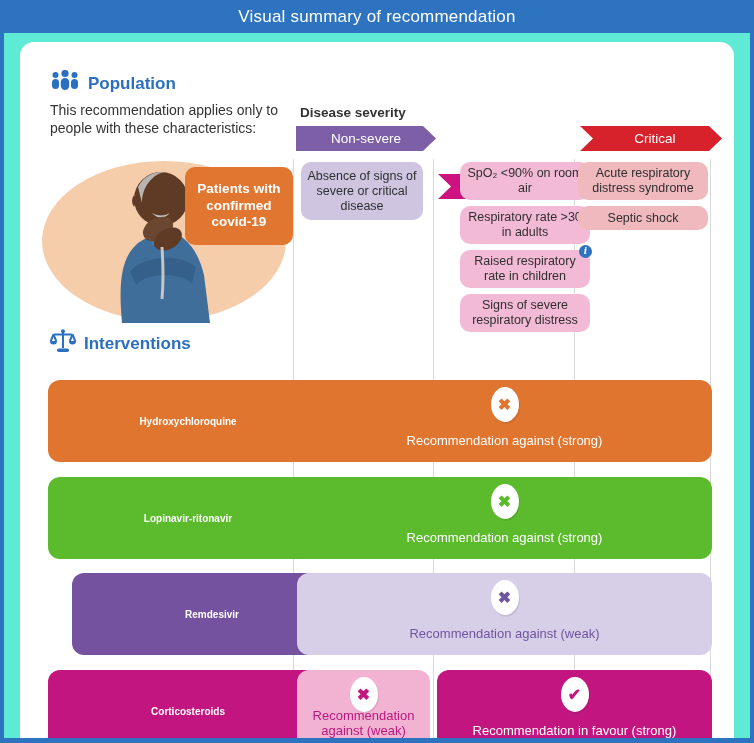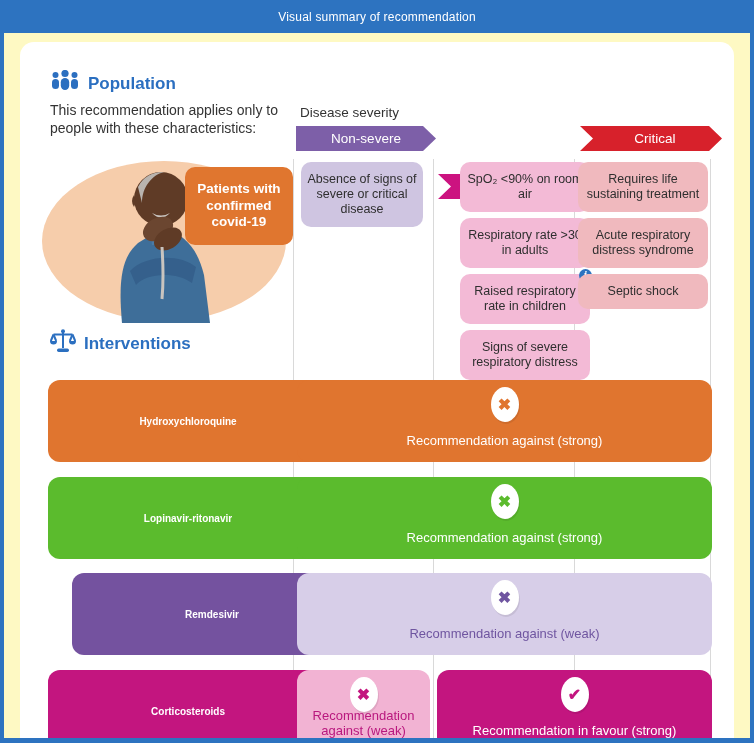--- a/index.html
+++ b/index.html
@@ -1,56 +1,56 @@
 <!DOCTYPE html>
 <html><head>
 <meta charset="utf-8">
 <style>
   * { margin:0; padding:0; box-sizing:border-box; }
   body { font-family:"Liberation Sans", sans-serif; background:#e8e8e8; }
   .viewport { position:relative; width:754px; height:743px; background:#2D73C0; overflow:hidden; }
 
   .titlebar { position:absolute; top:0; left:0; width:754px; height:33px;
     background:#2D73C0; color:#fff; display:flex; align-items:center; justify-content:center;
-    font-size:12px; letter-spacing:.2px; }
+    font-size:17px; letter-spacing:.2px; }
 
   .canvas { position:absolute; top:33px; left:4px; width:746px; height:705px;
-    background:#fef9c3; overflow:hidden; }
+    background:#5eead4; overflow:hidden; }
 
   .card { position:absolute; left:16px; top:9px; width:714px; height:860px;
     background:#ffffff; border-radius:14px; }
 
   
   .section-head { position:absolute; display:flex; align-items:center; gap:8px;
     color:#2B6FC0; font-weight:bold; font-size:17px; }
   .pop-head { left:46px; top:37px; }
   .int-head { left:46px; top:295px; }
 
   .pop-desc { position:absolute; left:46px; top:68px; width:240px;
     font-size:14px; color:#333; line-height:1.32; }
 
-  .severity-label { position:absolute; left:296px; top:72px; font-size:13.5px; color:#333; }
+  .severity-label { position:absolute; left:296px; top:72px; font-size:13.5px; color:#333;font-weight:bold; }
 
   
   .arrow { position:absolute; top:93px; height:25px; color:#fff; font-size:13.5px;
     display:flex; align-items:center; justify-content:center; }
   .arrow.first { clip-path:polygon(0 0, calc(100% - 13px) 0, 100% 50%, calc(100% - 13px) 100%, 0 100%); }
   .arrow.notched { clip-path:polygon(0 0, calc(100% - 13px) 0, 100% 50%, calc(100% - 13px) 100%, 0 100%, 13px 50%); }
   .arrow-nonsevere { left:292px; width:140px; background:#7D5FA8;text-align:center; }
   .arrow-severe { left:434px; width:141px; background:#CC1380;margin-top:48px; }
   .arrow-critical { left:576px; width:142px; background:#D7212B; }
   .arrow.notched span { padding-left:8px; }
 
   
   .vline { position:absolute; top:126px; width:1px; height:579px; background:#D9D9D9; }
   .vl1 { left:289px; } .vl2 { left:429px; } .vl3 { left:570px; } .vl4 { left:706px; }
 
   
   .crit-box { border-radius:10px; font-size:12.5px; color:#2F2F2F; text-align:center;
-    display:flex; align-items:center; justify-content:center; line-height:1.2; padding:10px 6px; }
+    display:flex; align-items:center; justify-content:center; line-height:1.2; padding:4px 6px; }
   .nonsevere-box { position:absolute; left:297px; top:129px; width:122px; min-height:58px; background:#CFC5E1; }
   .col-stack { position:absolute; top:129px; display:flex; flex-direction:column; gap:6px; }
   .severe-stack { left:419px; width:130px;margin-left:37px; }
   .critical-stack { left:574px; width:130px; }
   .severe-stack .crit-box { background:#F3BAD6; min-height:38px; position:relative; }
   .critical-stack .crit-box { background:#F0B9BE; }
   .critical-stack .h2 { min-height:38px; } .critical-stack .h1 { min-height:24px; }
 
   .info-icon { position:absolute; right:-2px; top:-5px; width:13px; height:13px; border-radius:50%;
     background:#2D73C0; color:#fff; font-size:9px; font-weight:bold; font-style:italic;
@@ -156,21 +156,20 @@
       <div class="crit-box">SpO₂ &lt;90% on room air</div>
       <div class="crit-box">Respiratory rate &gt;30 in adults</div>
       <div class="crit-box">
         <span>Raised respiratory rate in children</span>
         <span class="info-icon">i</span>
       </div>
       <div class="crit-box">Signs of severe respiratory distress</div>
     </div>
 
     <div class="col-stack critical-stack">
-      <div class="crit-box h2">Requires life sustaining treatment</div>
       <div class="crit-box h2">Acute respiratory distress syndrome</div>
       <div class="crit-box h1">Septic shock</div>
     </div>
 
     <div class="section-head int-head">
       <span>
         <svg width="26" height="26" viewBox="0 0 26 26">
           <g stroke="#2B6FC0" stroke-width="2" fill="none">
             <line x1="13" y1="4" x2="13" y2="20"></line>
             <line x1="3.5" y1="6.5" x2="22.5" y2="6.5"></line>

